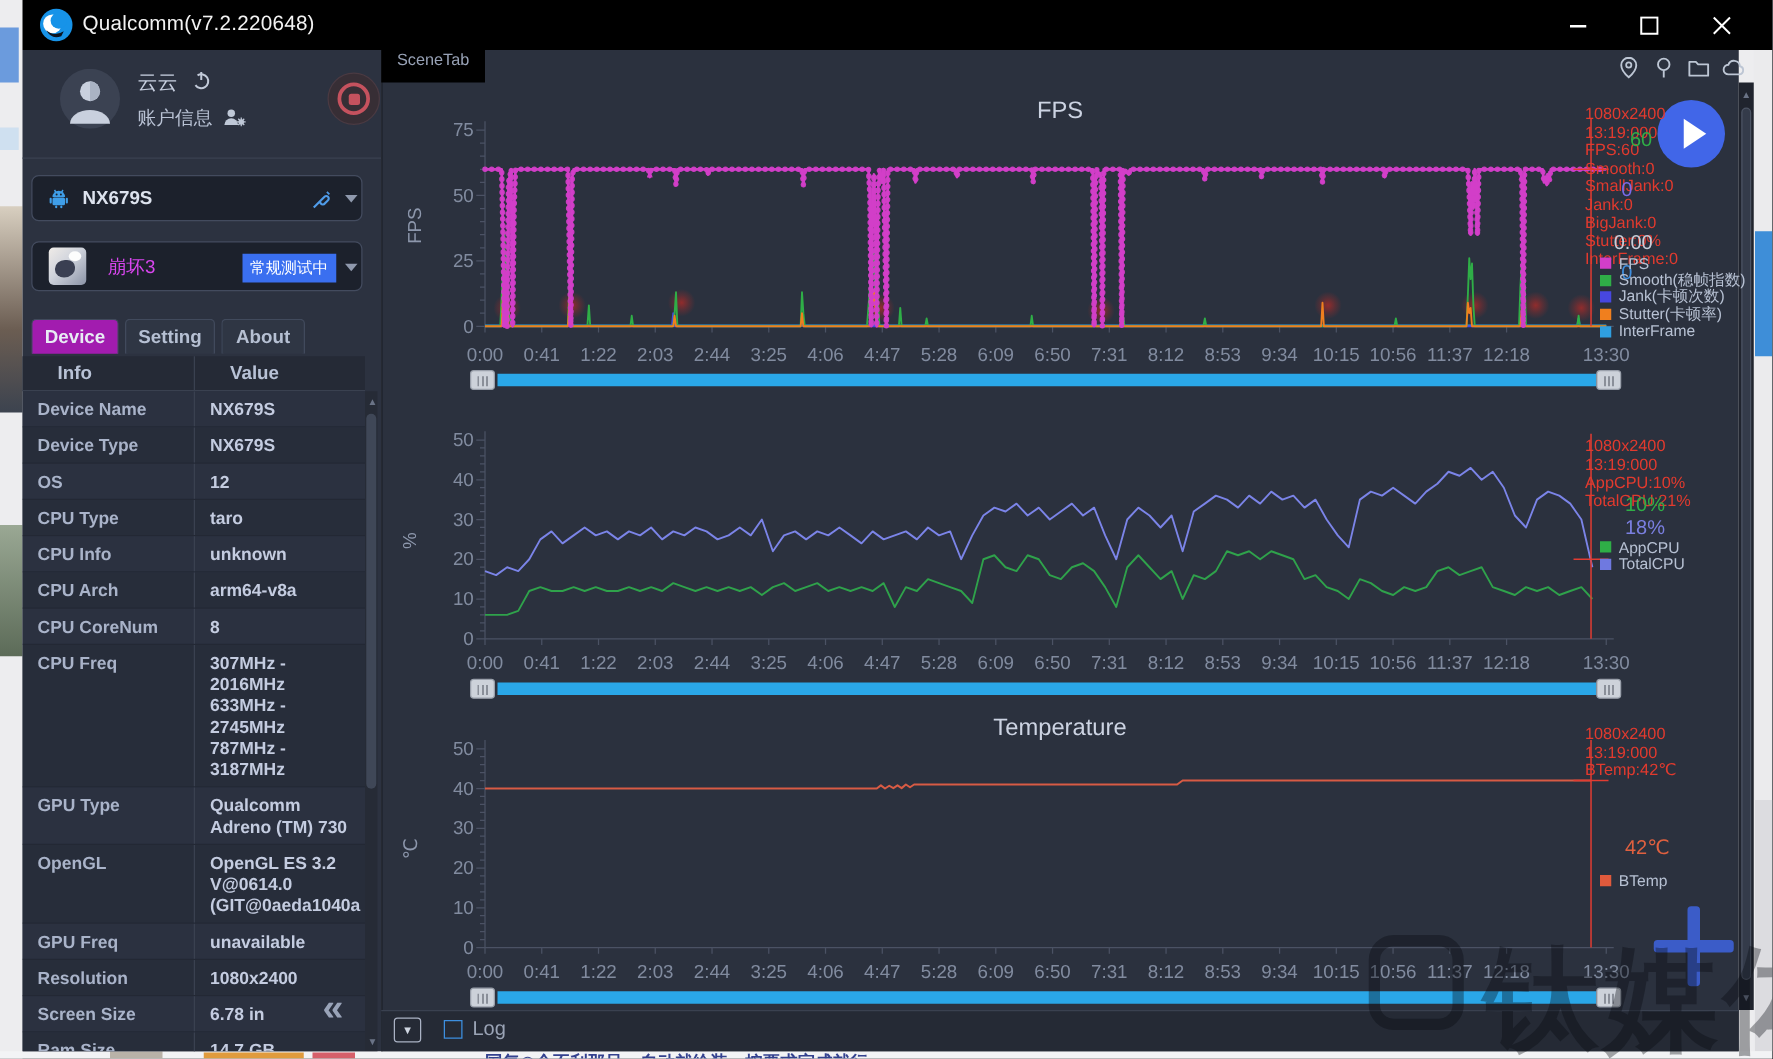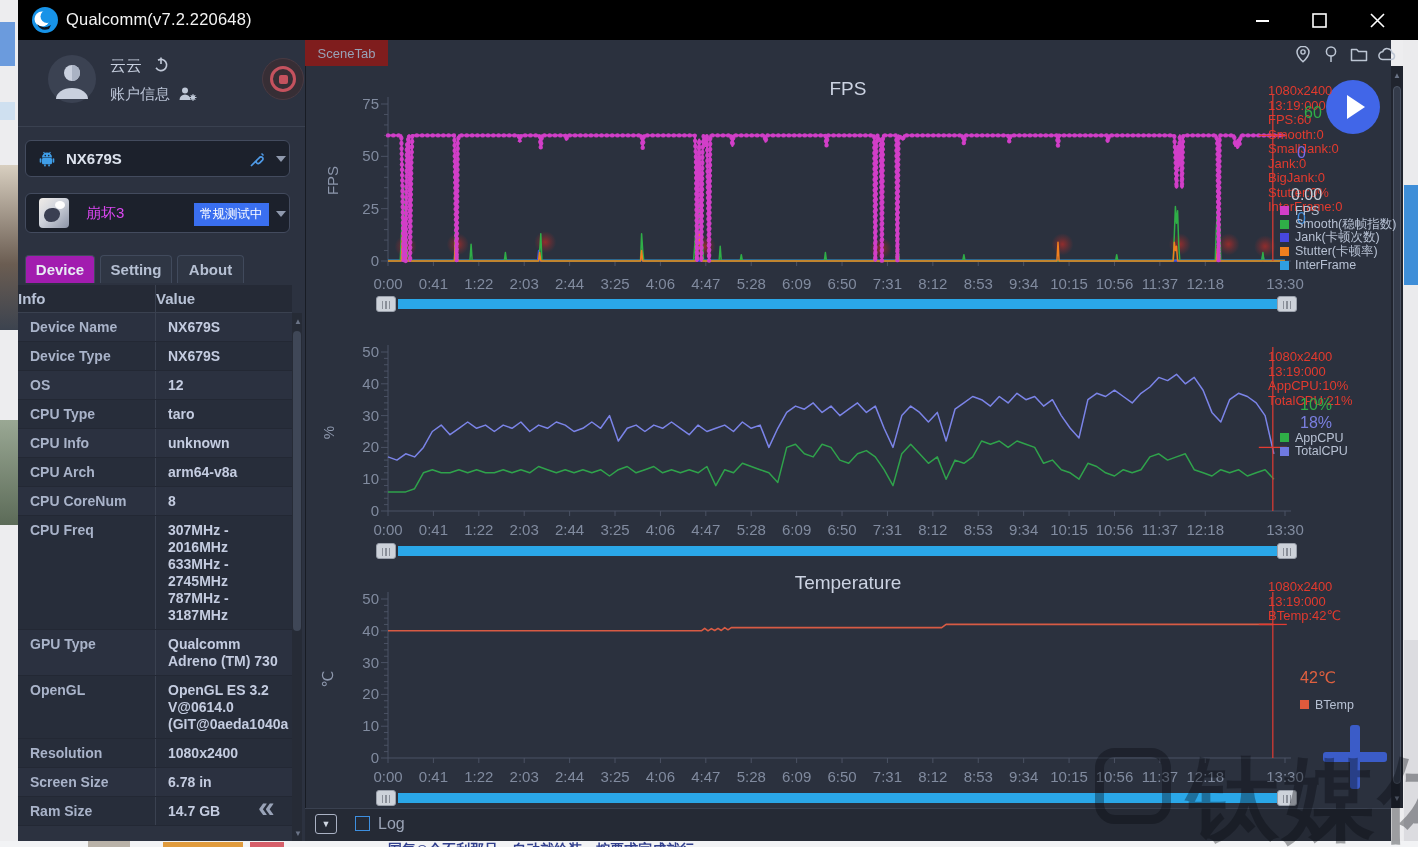--- a/index.html
+++ b/index.html
@@ -20,21 +20,21 @@
   .tab{top:215px;height:28px;border:1px solid #414a5c;border-bottom:none;border-radius:4px 4px 0 0;
        display:flex;align-items:center;justify-content:center;font-size:15px;color:#b6c0d3;background:#2f3644;font-weight:600}
   .tab.active{background:#a21caf;color:#e8ecf4}
   
   #info-table{left:0;top:245px;width:274px}
   #table-head{display:flex;height:28px;background:#252a36;border-bottom:1px solid #3a4150;color:#b8c2d6;font-size:15px;font-weight:600;align-items:center}
   .trow{display:flex;background:#2b3140;border-bottom:1px solid #232834;min-height:29px}
   .trow.alt{background:#272d3a}
   .tc1{width:137px;padding:6px 0 5px 12px;color:#a9b3c9;font-size:14px;font-weight:700;line-height:17px}
   .tc2{width:137px;padding:6px 0 5px 12px;color:#c4cce0;font-size:14px;font-weight:700;line-height:17px;border-left:1px solid #3a4150;white-space:pre-line}
-  .hcell{padding-left:0;width:137px}
+  .hcell{padding-left:28px;width:137px}
   
   #main{left:305px;top:40px;width:1086px;height:801px;background:#2b313e;border-left:1px solid #181c24}
   .chart-title{left:305px;width:1086px;text-align:center;color:#ccd3e2;font-size:19px;font-weight:500}
   .ylab{color:#8d97ac;font-size:15px;transform:rotate(-90deg)}
   .xtick,.ytick{font-size:15px;fill:#818b9f;font-family:"Liberation Sans","DejaVu Sans",sans-serif}
   
   .stats-readout{position:absolute;font-size:13px;line-height:14.5px;font-weight:500;white-space:nowrap}
   .val-label{position:absolute;font-size:16px;font-weight:400}
   .legend{position:absolute}
   .legend-item{display:flex;align-items:center;height:13.6px;font-size:12.5px;color:#b7c1d3;white-space:nowrap}
@@ -231,20 +231,24 @@
             <div class="tc1">GPU Type</div>
             <div class="tc2">Qualcomm
 Adreno (TM) 730</div>
           </div>
           <div class="trow alt">
             <div class="tc1">OpenGL</div>
             <div class="tc2">OpenGL ES 3.2
 V@0614.0
 (GIT@0aeda1040a</div>
           </div>
+          <div class="trow">
+            <div class="tc1">GPU Freq</div>
+            <div class="tc2">unavailable</div>
+          </div>
           <div class="trow alt">
             <div class="tc1">Resolution</div>
             <div class="tc2">1080x2400</div>
           </div>
           <div class="trow">
             <div class="tc1">Screen Size</div>
             <div class="tc2">6.78 in</div>
           </div>
           <div class="trow alt">
             <div class="tc1">Ram Size</div>
@@ -256,21 +260,21 @@
     <div class="a" style="left:274px;top:273px;width:10px;height:528px;background:#262b36">
       <span class="varrow" style="top:4px">▲</span>
       <span class="a" style="left:1px;top:18px;width:8px;height:300px;background:#3f4757;border-radius:4px"></span>
       <span class="varrow" style="bottom:3px">▼</span>
     </div>
     <span class="a" style="left:240px;top:750px;color:#99a3b8;font-size:30px;font-weight:bold;cursor:pointer">«</span>
   </div>
 
   <div class="a" id="main"></div>
 
-  <div class="a" style="left:305px;top:40px;width:83px;height:26px;background:#7f1d1d;display:flex;align-items:center;justify-content:center">
+  <div class="a" style="left:305px;top:40px;width:83px;height:26px;background:#000000;display:flex;align-items:flex-start;justify-content:center">
     <span style="color:#98a2b6;font-size:13px">SceneTab</span>
   </div>
   <span class="a" style="left:1293px;top:44px;cursor:pointer">
     <svg width="20" height="20">
         <path d="M10 2.2c-3.3 0-6 2.6-6 5.9 0 4.4 6 9.7 6 9.7s6-5.3 6-9.7c0-3.3-2.7-5.9-6-5.9z" fill="none" stroke="#bdc6d4" stroke-width="1.5"></path>
         <circle cx="10" cy="8" r="2.1" fill="none" stroke="#bdc6d4" stroke-width="1.4"></circle>
       </svg></span>
   <span class="a" style="left:1321px;top:44px;cursor:pointer">
     <svg width="20" height="20">
         <circle cx="10" cy="7.5" r="4.6" fill="none" stroke="#bdc6d4" stroke-width="1.5"></circle>
@@ -642,19 +646,19 @@
         <span class="swatch" style="background: rgb(111, 121, 224);"></span>
         <span>TotalCPU</span>
       </div>
     </div>
     <div class="stats-readout" style="left: 1268px; top: 580px; color: rgb(226, 58, 46);">
       <div>1080x2400</div>
       <div>13:19:000</div>
       <div>BTemp:42℃</div>
     </div>
     <div class="val-label" style="left: 1300px; top: 668px; color: rgb(224, 96, 63);">42℃</div>
-    <div class="legend" style="left: 1280px; top: 698px; margin-left: 20px;">
+    <div class="legend" style="left: 1280px; top: 698px;">
       <div class="legend-item">
         <span class="swatch" style="background: rgb(224, 90, 60);"></span>
         <span>BTemp</span>
       </div>
     </div>
   </div>
 
 </body></html>

